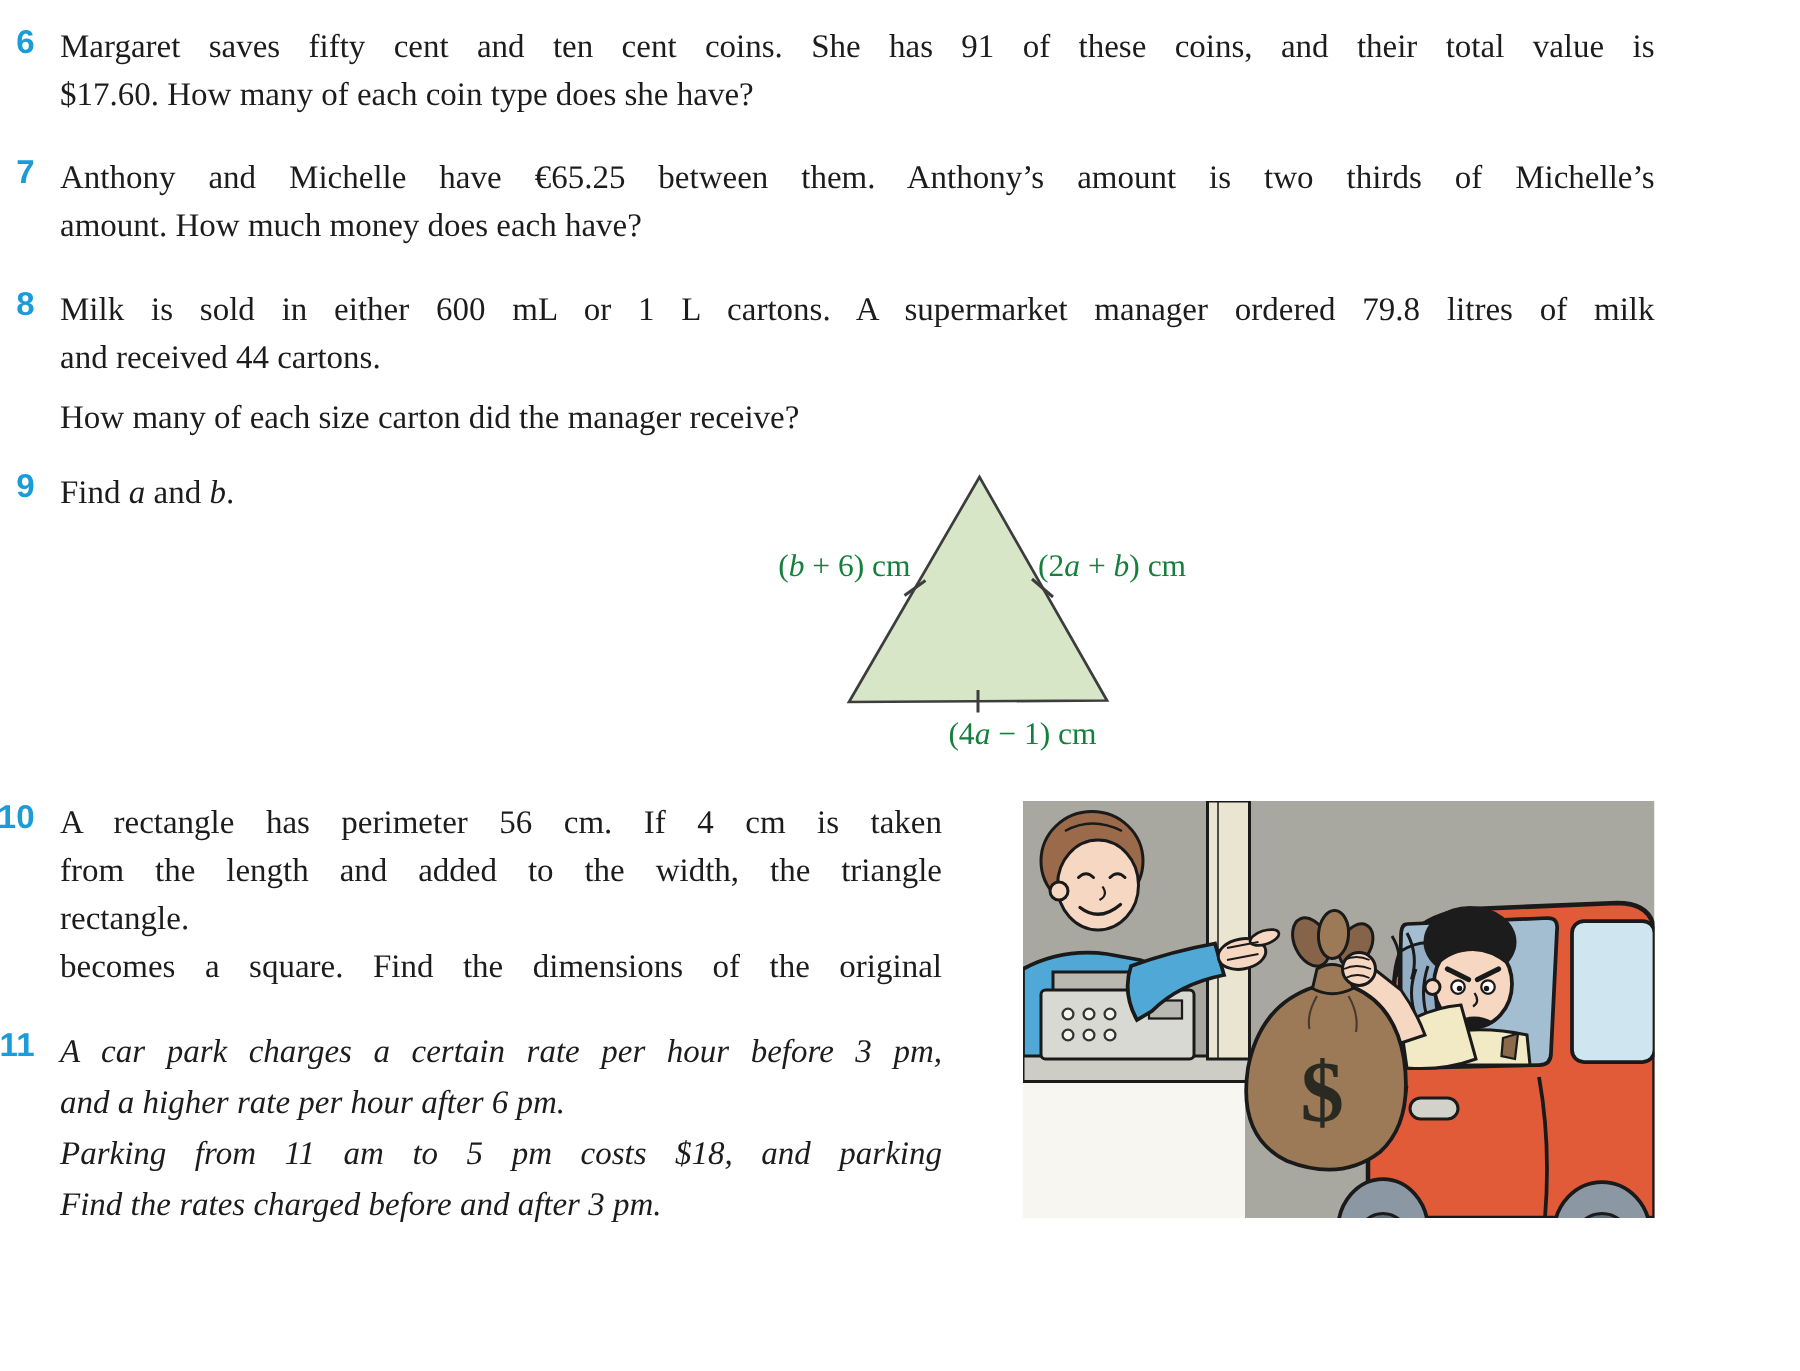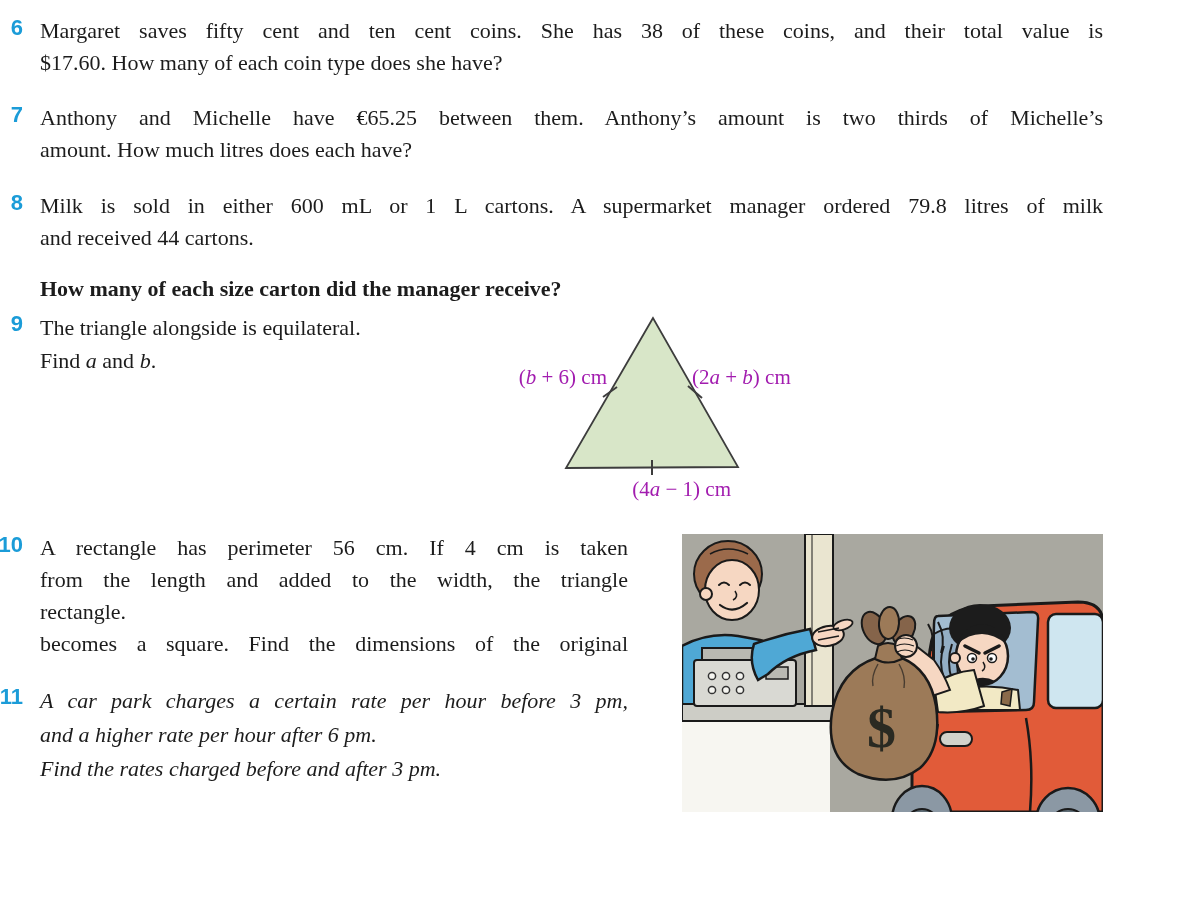--- a/index.html
+++ b/index.html
@@ -12,62 +12,61 @@
   .narrow { width:588px; }
   .pnum {
     position:absolute; left:-57px; top:0; width:40px; text-align:right;
     font-family:"Liberation Sans", sans-serif; font-weight:bold;
     font-size:22px; color:#1b9cd8;
   }
   .ln { height:32px; line-height:32px; }
   .jl { text-align:justify; text-align-last:justify; }
   .p9 .ln  { height:33px; line-height:33px; }
   .p11 .ln { height:34px; line-height:34px;font-style:italic; }
-  .gap4 { margin-top:19px;font-weight:bold; }
+  .gap4 { margin-top:8px; }
   i { font-style:italic; }
 
   .tri { position:absolute; left:495px; top:304px; width:330px; height:210px; margin:0; }
   .tri svg { position:absolute; left:0; top:0; }
   .tlabel {
     position:absolute; font-size:21px; line-height:24px; white-space:nowrap;
-    color:#a21caf;
+    color:#15803d;
   }
   .tlabel.lft { left:0; top:61px; width:112px; text-align:right; }
   .tlabel.rgt { left:197px; top:61px; }
   .tlabel.btm { left:92px; top:173px; width:144px; text-align:right; }
 
   .cartoon { position:absolute; left:682px; top:534px; width:421px; height:278px; margin:0; }
 </style>
 </head>
 <body>
 
 <div class="page">
 
   <section class="prob wide" style="top:15px">
     <span class="pnum">6</span>
-    <div class="ln jl">Margaret saves fifty cent and ten cent coins.  She has 38 of these coins, and their total value is</div>
+    <div class="ln jl">Margaret saves fifty cent and ten cent coins.  She has 91 of these coins, and their total value is</div>
     <div class="ln">$17.60.  How many of each coin type does she have?</div>
   </section>
 
   <section class="prob wide" style="top:102px">
     <span class="pnum">7</span>
     <div class="ln jl">Anthony and Michelle have €65.25 between them.  Anthony’s amount is two thirds of Michelle’s</div>
-    <div class="ln">amount.  How much litres does each have?</div>
+    <div class="ln">amount.  How much money does each have?</div>
   </section>
 
   <section class="prob wide" style="top:190px">
     <span class="pnum">8</span>
     <div class="ln jl">Milk is sold in either 600 mL or 1 L cartons.  A supermarket manager ordered 79.8 litres of milk</div>
     <div class="ln">and received 44 cartons.</div>
     <div class="ln gap4">How many of each size carton did the manager receive?</div>
   </section>
 
   <section class="prob p9" style="top:311px">
     <span class="pnum">9</span>
-    <div class="ln">The triangle alongside is equilateral.</div>
     <div class="ln"><span>Find </span><i>a</i><span> and </span><i>b</i><span>.</span></div>
   </section>
 
   <figure class="tri">
     <svg width="330" height="210" viewBox="0 0 330 210">
       <polygon points="158,14 71,164 243,163" stroke="#3d3d3d" stroke-width="1.8" fill="#d8e6c8"></polygon>
       <g stroke="#3d3d3d" stroke-width="2">
         <path d="M108,93 L122,83"></path>
         <path d="M193,82 L207,94"></path>
         <path d="M157,156 L157,171"></path>
@@ -83,20 +82,21 @@
     <div class="ln jl">A rectangle has perimeter 56 cm.  If 4 cm is taken</div>
     <div class="ln jl">from the length and added to the width, the triangle</div>
     <div class="ln">rectangle.</div>
     <div class="ln jl">becomes a square.  Find the dimensions of the original</div>
   </section>
 
   <section class="prob narrow p11" style="top:684px">
     <span class="pnum">11</span>
     <div class="ln jl">A car park charges a certain rate per hour before 3 pm,</div>
     <div class="ln">and a higher rate per hour after 6 pm.</div>
+    <div class="ln jl">Parking from 11 am to 5 pm costs $18, and parking</div>
     <div class="ln">Find the rates charged before and after 3 pm.</div>
   </section>
 
   <figure class="cartoon">
     <svg width="421" height="278" viewBox="0 0 421 278">
 
       <rect x="0" y="0" width="421" height="278" fill="#a9a8a0"></rect>
 
       <g>
         <path d="M0,192 L0,112 Q26,98 56,102 L78,106 Q98,112 96,130 L90,160 Q62,178 28,186 L0,190 Z" stroke="#1a1a1a" stroke-width="2.5" fill="#4fa8d5"></path>

